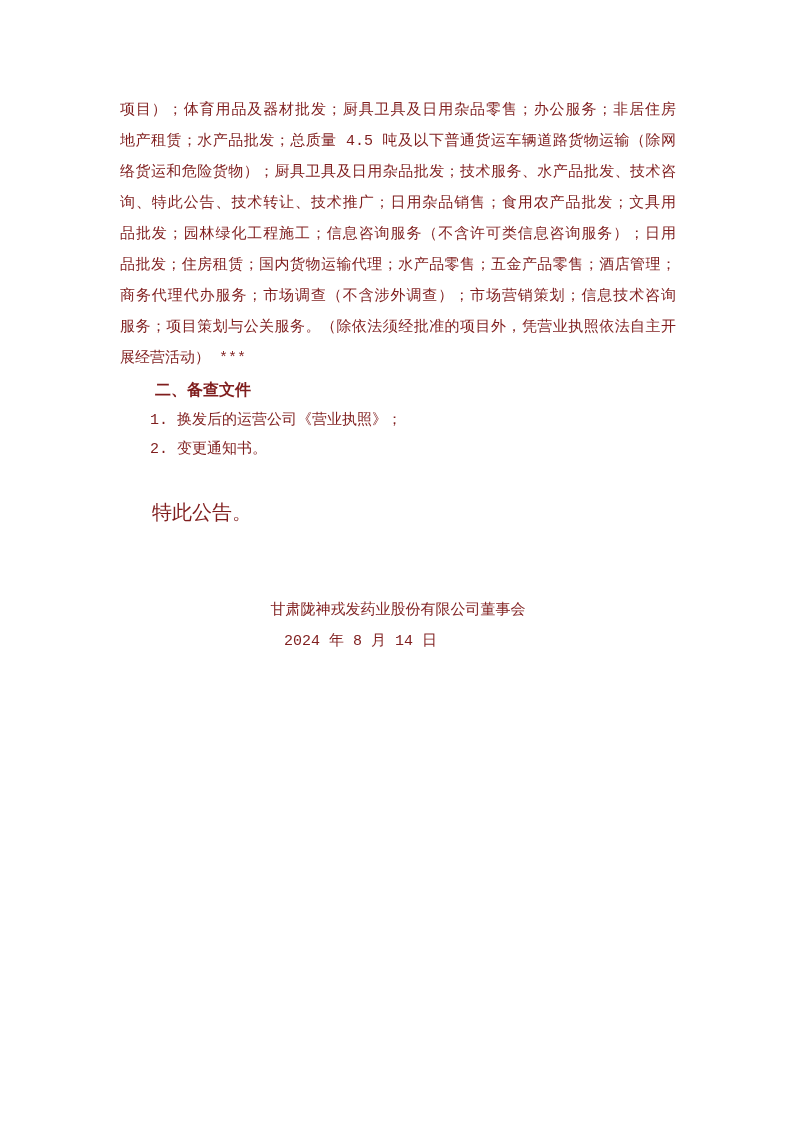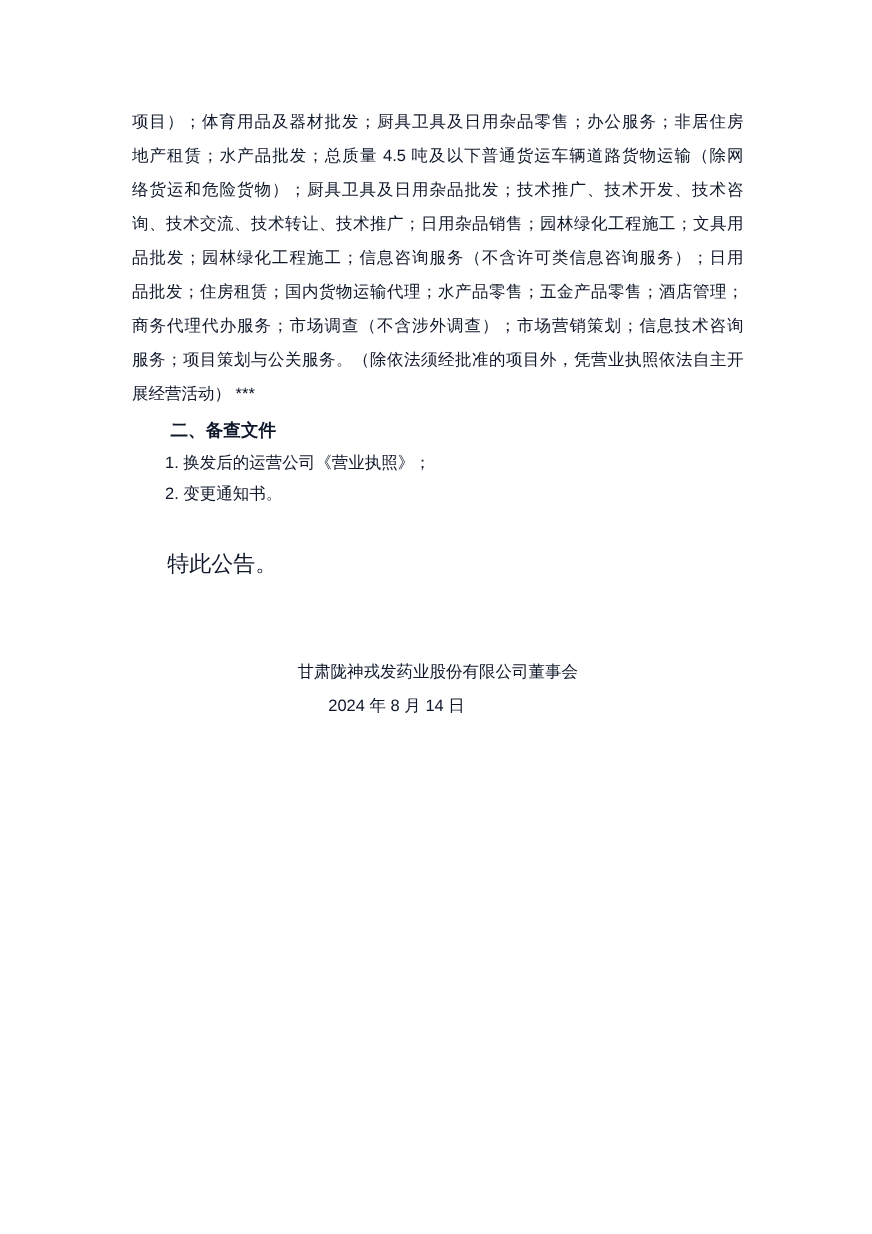--- a/index.html
+++ b/index.html
@@ -5,22 +5,22 @@
   html, body {
     margin: 0;
     padding: 0;
     background: #ffffff;
   }
   .page {
     position: relative;
     width: 700px;
     height: 1122px;
     background: #ffffff;
-    font-family: Liberation Sans, sans-serif;
-    color: #0f172a;
+    font-family: Liberation Mono, monospace;
+    color: #7f1d1d;
     overflow: hidden;
   }
   .scope {
     position: absolute;
     left: 120px;
     top: 95px;
     width: 556px;
     font-size: 15px;
   }
   .scope .line {
@@ -82,22 +82,22 @@
   }
 </style>
 </head>
 <body>
 
 <div class="page">
 
   <div class="scope">
     <div class="line">项目）；体育用品及器材批发；厨具卫具及日用杂品零售；办公服务；非居住房</div>
     <div class="line">地产租赁；水产品批发；总质量 4.5 吨及以下普通货运车辆道路货物运输（除网</div>
-    <div class="line">络货运和危险货物）；厨具卫具及日用杂品批发；技术推广、技术开发、技术咨</div>
-    <div class="line">询、技术交流、技术转让、技术推广；日用杂品销售；园林绿化工程施工；文具用</div>
+    <div class="line">络货运和危险货物）；厨具卫具及日用杂品批发；技术服务、水产品批发、技术咨</div>
+    <div class="line">询、特此公告、技术转让、技术推广；日用杂品销售；食用农产品批发；文具用</div>
     <div class="line">品批发；园林绿化工程施工；信息咨询服务（不含许可类信息咨询服务）；日用</div>
     <div class="line">品批发；住房租赁；国内货物运输代理；水产品零售；五金产品零售；酒店管理；</div>
     <div class="line">商务代理代办服务；市场调查（不含涉外调查）；市场营销策划；信息技术咨询</div>
     <div class="line">服务；项目策划与公关服务。（除依法须经批准的项目外，凭营业执照依法自主开</div>
     <div class="line last">展经营活动） ***</div>
   </div>
 
   <div class="section-heading">二、备查文件</div>
 
   <div class="item item-1">1. 换发后的运营公司《营业执照》；</div>

